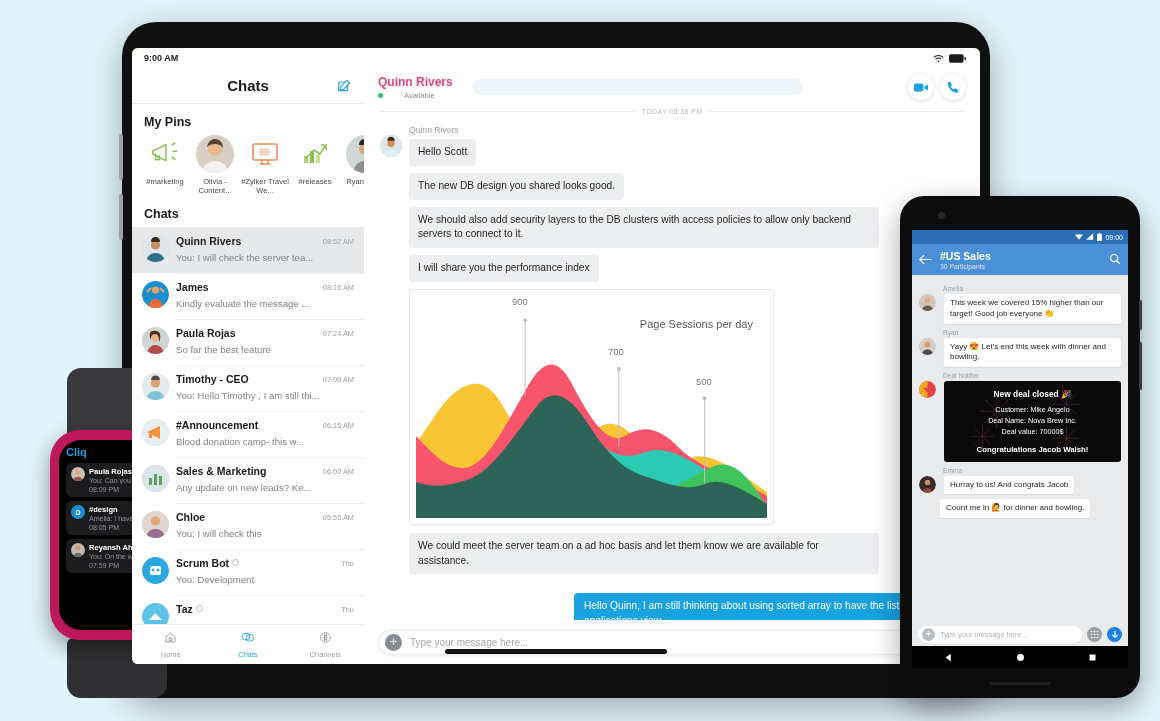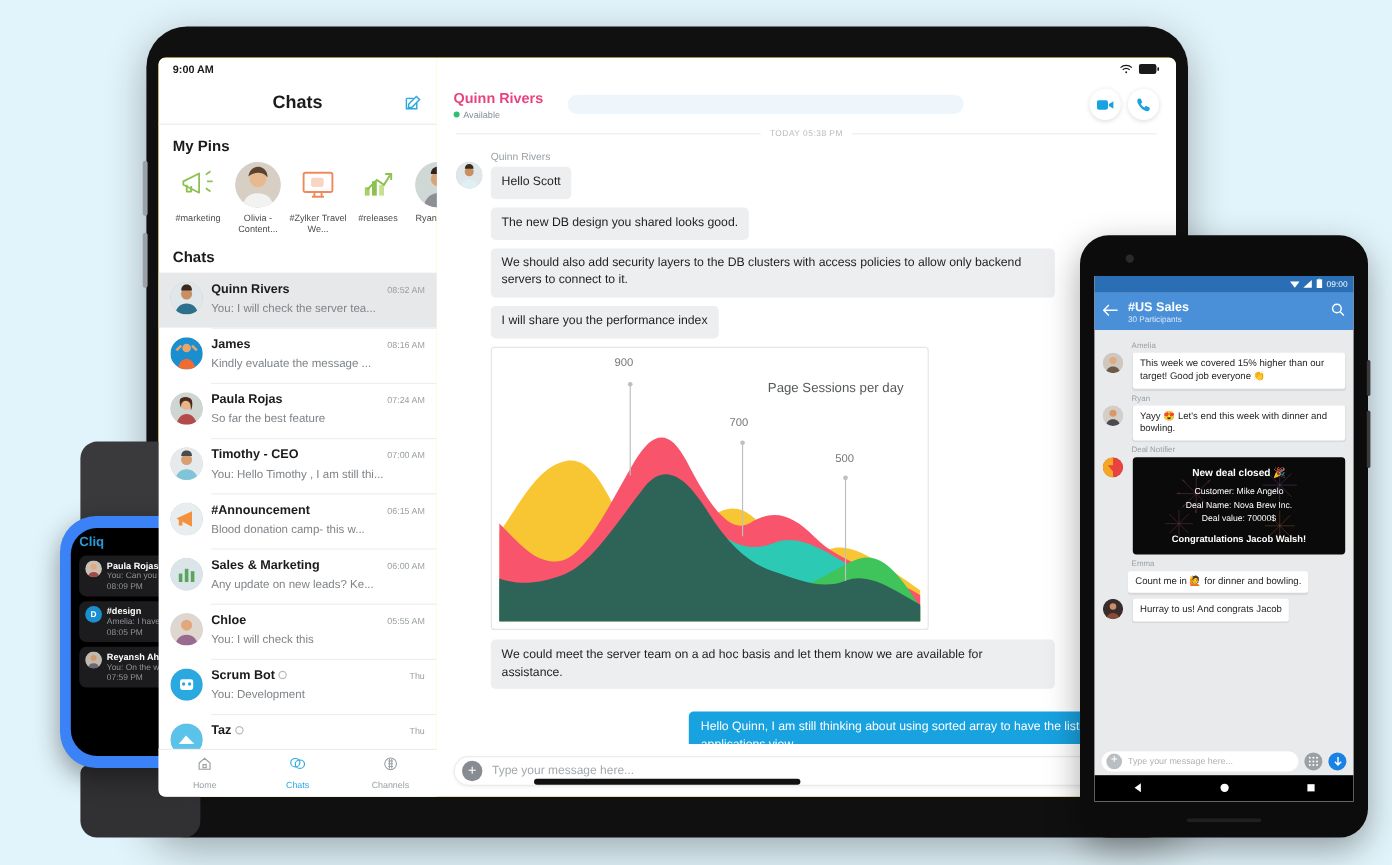--- a/index.html
+++ b/index.html
@@ -58,21 +58,21 @@
   .bottom-nav { height: 40px; display:flex; background:#fff; border-top:1px solid #ededed; }
   .bn-item { flex:1; display:flex; flex-direction:column; align-items:center; justify-content:center; gap:2px; }
   .bn-label { font-size: 7.4px; color:#9aa0a4; }
   .bn-item.active .bn-label { color:#2aa8e0; }
 
   
   .conv { flex:1; display:flex; flex-direction:column; background:#fff; min-width:0; position:relative; }
   .conv-status { height:20px; display:flex; align-items:center; justify-content:flex-end; gap:5px; padding:0 14px; }
   .conv-header { height:38px; display:flex; align-items:center; padding: 0 14px; gap:10px; position:relative; }
   .conv-name { font-size: 12px; font-weight: 600; color:#e8437f; }
-  .conv-status-line { font-size:7.6px; color:#8a9095; display:flex; align-items:center; gap:3px; margin-top:2px;}
+  .conv-status-line { font-size:7.6px; color:#8a9095; display:flex; align-items:center; gap:21px; margin-top:2px;}
   .conv-dot { width:5px; height:5px; border-radius:50%; background:#2fbf71; display:inline-block; }
   .conv-searchbar { flex:1; height:16px; background:#eef6fb; border-radius:8px; margin: 0 10px; max-width:330px; }
   .conv-actions { display:flex; gap:6px; margin-left:auto; }
   .circ-btn { width:26px; height:26px; border-radius:50%; background:#fff; box-shadow:0 1px 4px rgba(0,0,0,.14); display:flex; align-items:center; justify-content:center; }
 
   .conv-body { flex:1; overflow:hidden; padding: 2px 16px 0 16px; display:flex; flex-direction:column; position:relative; }
   .day-sep { display:flex; align-items:center; gap:8px; margin: 0 0 10px 0; }
   .day-sep .ln { flex:1; height:1px; background:#ededed; }
   .day-sep .tx { font-size:7px; color:#b6bbbf; letter-spacing:.4px; }
 
@@ -120,21 +120,21 @@
   .ph-cph { font-size:7.4px; color:#aeb3b7; }
   .rnd { width:15px; height:15px; border-radius:50%; display:flex; align-items:center; justify-content:center; flex-shrink:0;}
   .ph-nav { height:22px; background:#000; display:flex; align-items:center; justify-content:space-around; }
 
   
   .watch {
     position:absolute; left:42px; top:368px; width:150px; height:330px;
   }
   .w-band-top { position:absolute; left:25px; top:0; width:100px; height:78px; background:#3a3a3c; border-radius:14px 14px 6px 6px; }
   .w-band-bot { position:absolute; left:25px; bottom:0; width:100px; height:60px; background:#313133; border-radius:6px 6px 14px 14px; }
-  .w-case { position:absolute; left:8px; top:62px; width:134px; height:210px; background:#3b82f6; border-radius:30px; box-shadow:0 8px 22px rgba(0,0,0,.4); padding:10px 9px; }
+  .w-case { position:absolute; left:8px; top:62px; width:134px; height:210px; background:#be185d; border-radius:30px; box-shadow:0 8px 22px rgba(0,0,0,.4); padding:10px 9px; }
   .w-crown { position:absolute; right:-4px; top:58px; width:5px; height:20px; background:#4a4a4c; border-radius:3px; }
   .w-crown2 { position:absolute; right:-4px; top:86px; width:4px; height:26px; background:#3d3d3f; border-radius:3px; }
   .w-screen { width:100%; height:100%; background:#000; border-radius:22px; overflow:hidden; padding:6px 7px; }
   .w-top { display:flex; align-items:center; justify-content:space-between; margin-bottom:5px; }
   .w-app { font-size:11px; color:#2a9ad6; font-weight:700; }
   .w-time { font-size:11px; color:#fff; font-weight:700; }
   .w-card { background:#1c1c1e; border-radius:6px; padding:4px 5px; margin-bottom:4px; display:flex; gap:4px; align-items:flex-start; position:relative;}
   .w-av { width:14px; height:14px; border-radius:50%; background:#5a6a72; flex-shrink:0; overflow:hidden; display:flex; align-items:center; justify-content:center; font-size:7px; color:#fff; font-weight:700;}
   .w-name { font-size:7.6px; color:#fff; font-weight:700; }
   .w-msg { font-size:7px; color:#8e9397; margin-top:1px; white-space:nowrap; overflow:hidden; text-overflow:ellipsis; max-width:88px;}
@@ -621,33 +621,33 @@
           </svg>
           <span class="deal-h" style="display:block;">New deal closed 🎉</span>
           <span class="deal-l" style="display:block;">Customer: Mike Angelo</span>
           <span class="deal-l" style="display:block;">Deal Name: Nova Brew Inc.</span>
           <span class="deal-l" style="display:block;">Deal value: 70000$</span>
           <span class="deal-c" style="display:block;">Congratulations Jacob Walsh!</span>
         </span>
       </div>
 
       <div class="ph-sender">Emma</div>
-      <div class="ph-row" style="margin-left:21px;">
-        <span class="ph-bub">Count me in 🙋 for dinner and bowling.</span>
-      </div>
-
       <div class="ph-row">
         <span class="ph-av">
           <svg width="17" height="17" viewBox="0 0 20 20">
               <circle cx="10" cy="10" r="10" fill="#3a2c28"></circle>
               <circle cx="10" cy="7.5" r="3.2" fill="#c98f6a"></circle>
               <path d="M3.5 20c.6-4 3-6 6.5-6s5.9 2 6.5 6z" fill="#8a4a3a"></path>
             </svg>
         </span>
         <span class="ph-bub">Hurray to us! And congrats Jacob</span>
+      </div>
+
+      <div class="ph-row" style="margin-left:21px;">
+        <span class="ph-bub">Count me in 🙋 for dinner and bowling.</span>
       </div>
     </div>
 
     <div class="ph-composer">
       <div class="ph-cbox">
         <span class="rnd" style="background:#b9bec2;color:#fff;font-size:10px;line-height:1;width:13px;height:13px;">+</span>
         <span class="ph-cph">Type your message here...</span>
       </div>
       <span class="rnd" style="background:#9aa0a4;">
         <svg width="9" height="9" viewBox="0 0 12 12" fill="#fff">

